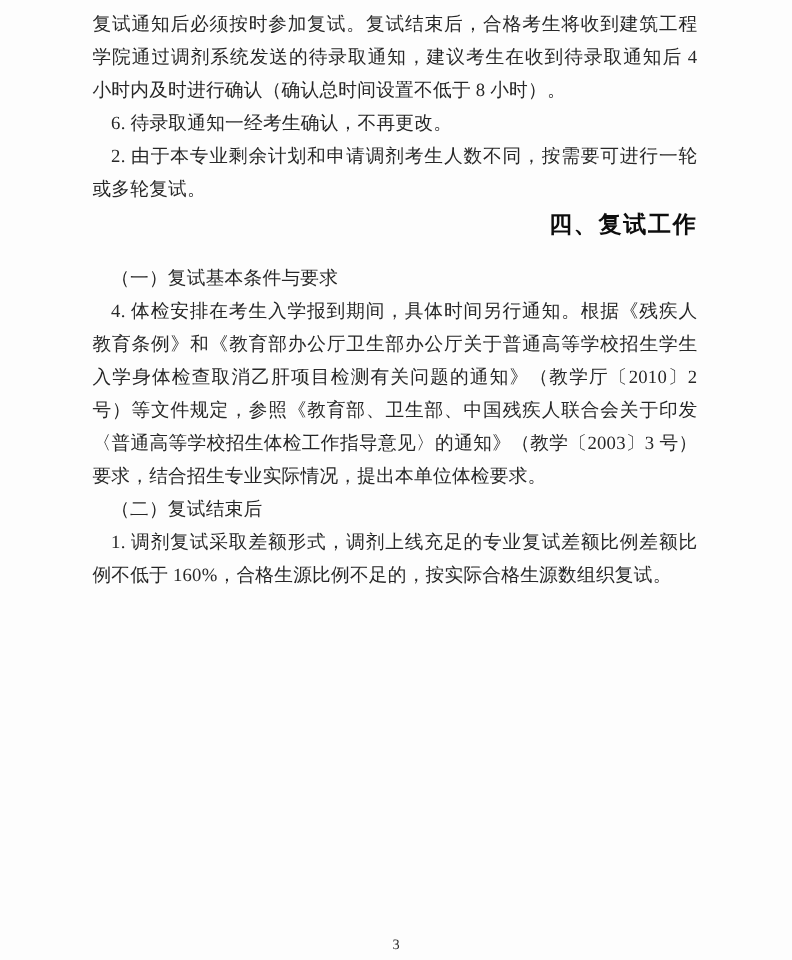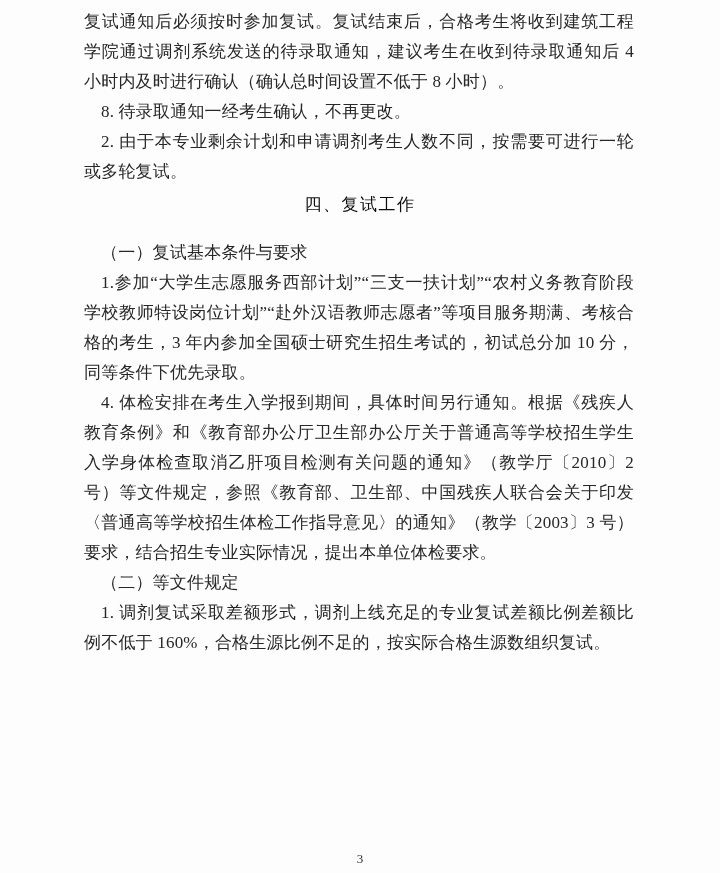--- a/index.html
+++ b/index.html
@@ -24,47 +24,46 @@
     line-height: 30px;
     text-align: justify;
     text-indent: 1em;
     letter-spacing: 0.2px;
   }
   .para.continuation {
     text-indent: 0;
   }
   .heading {
     font-family: "Liberation Sans", "DejaVu Sans", sans-serif;
-    font-weight: normal;
-    font-size: 17px;
+    font-weight: bold;
+    font-size: 21px;
     line-height: 26px;
     color: #0d0d0d;
     letter-spacing: 1.5px;
     margin: 5px 0 20px 2px;
     text-indent: 0;
-    text-align: center;
+    text-align: right;
   }
   .footer {
     position: absolute;
     left: 0;
     bottom: 6px;
     width: 100%;
     text-align: center;
     font-size: 13px;
     line-height: 16px;
     color: #2c2c2c;
   }
 </style>
 </head>
 <body>
 
 <div class="page">
   <p class="para continuation">复试通知后必须按时参加复试。复试结束后，合格考生将收到建筑工程学院通过调剂系统发送的待录取通知，建议考生在收到待录取通知后 4 小时内及时进行确认（确认总时间设置不低于 8 小时）。</p>
-  <p class="para">8. 待录取通知一经考生确认，不再更改。</p>
+  <p class="para">6. 待录取通知一经考生确认，不再更改。</p>
   <p class="para">2. 由于本专业剩余计划和申请调剂考生人数不同，按需要可进行一轮或多轮复试。</p>
   <h2 class="heading">四、复试工作</h2>
   <p class="para">（一）复试基本条件与要求</p>
-  <p class="para">1.参加“大学生志愿服务西部计划”“三支一扶计划”“农村义务教育阶段学校教师特设岗位计划”“赴外汉语教师志愿者”等项目服务期满、考核合格的考生，3 年内参加全国硕士研究生招生考试的，初试总分加 10 分，同等条件下优先录取。</p>
   <p class="para">4. 体检安排在考生入学报到期间，具体时间另行通知。根据《残疾人教育条例》和《教育部办公厅卫生部办公厅关于普通高等学校招生学生入学身体检查取消乙肝项目检测有关问题的通知》（教学厅〔2010〕2 号）等文件规定，参照《教育部、卫生部、中国残疾人联合会关于印发〈普通高等学校招生体检工作指导意见〉的通知》（教学〔2003〕3 号）要求，结合招生专业实际情况，提出本单位体检要求。</p>
-  <p class="para">（二）等文件规定</p>
+  <p class="para">（二）复试结束后</p>
   <p class="para">1. 调剂复试采取差额形式，调剂上线充足的专业复试差额比例差额比例不低于 160%，合格生源比例不足的，按实际合格生源数组织复试。</p>
   <div class="footer">3</div>
 </div>
 
 </body></html>

